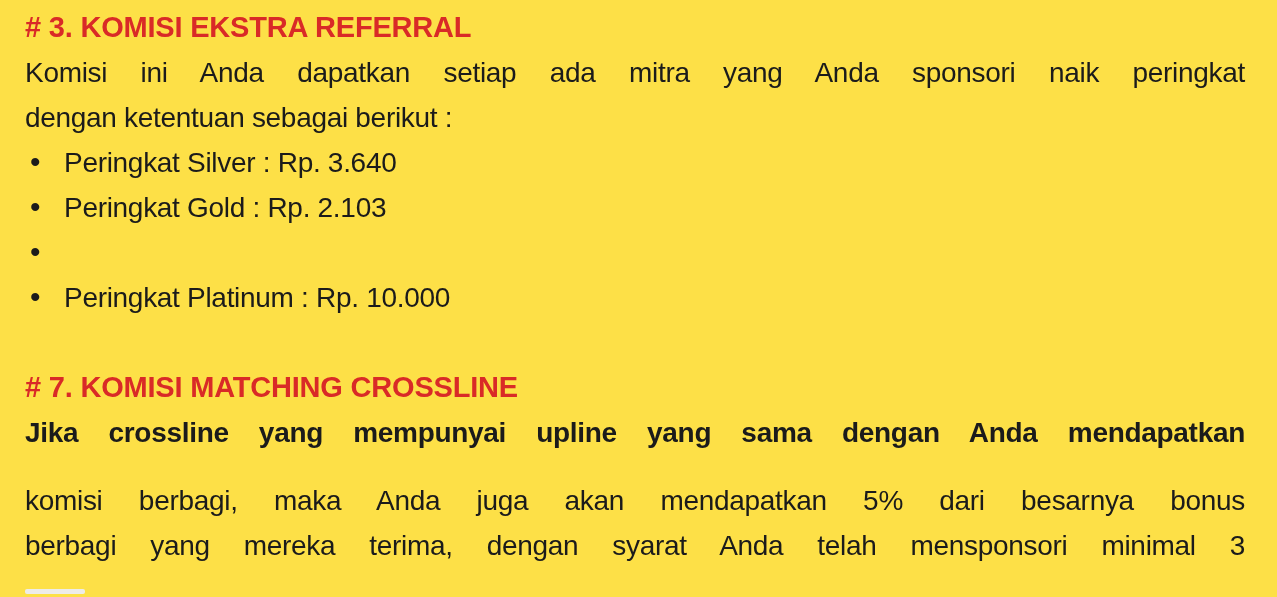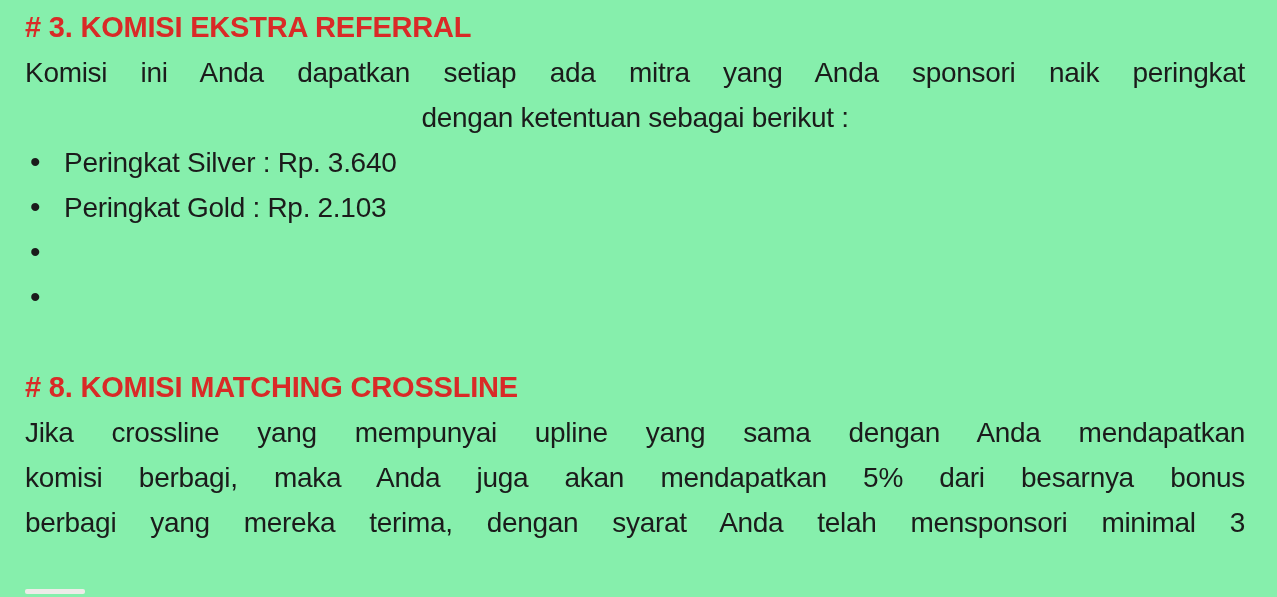--- a/index.html
+++ b/index.html
@@ -8,21 +8,21 @@
     background: #ffffff;
     width: 1277px;
     height: 597px;
     overflow: hidden;
     font-family: "Liberation Sans", sans-serif;
   }
   .page {
     position: relative;
     width: 1277px;
     height: 597px;
-    background: #86efac;
+    background: #fde047;
   }
   .content {
     position: absolute;
     left: 25px;
     top: 5px;
     width: 1220px;
   }
   .line {
     height: 45px;
     line-height: 45px;
@@ -70,41 +70,42 @@
 </style>
 </head>
 <body>
 
 <div class="page">
   <div class="content">
 
     <div class="line heading" style="color: rgb(217, 42, 39);"># 3. KOMISI EKSTRA REFERRAL</div>
 
     <div class="line justify" style="color: rgb(27, 27, 27);">Komisi ini Anda dapatkan setiap ada mitra yang Anda sponsori naik peringkat</div>
-    <div class="line" style="color: rgb(27, 27, 27); text-align: center;">dengan ketentuan sebagai berikut :</div>
+    <div class="line" style="color: rgb(27, 27, 27);">dengan ketentuan sebagai berikut :</div>
 
     <div class="line bullet-line" style="color: rgb(27, 27, 27);">
       <span class="dot">•</span>
       <span>Peringkat Silver : Rp. 3.640</span>
     </div>
     <div class="line bullet-line" style="color: rgb(27, 27, 27);">
       <span class="dot">•</span>
       <span>Peringkat Gold : Rp. 2.103</span>
     </div>
     <div class="line bullet-line" style="color: rgb(27, 27, 27);">
       <span class="dot">•</span>
     </div>
     <div class="line bullet-line" style="color: rgb(27, 27, 27);">
       <span class="dot">•</span>
+      <span>Peringkat Platinum : Rp. 10.000</span>
     </div>
 
     <div class="line spacer" style="color: rgb(27, 27, 27);"></div>
 
-    <div class="line heading" style="color: rgb(217, 42, 39);"># 8. KOMISI MATCHING CROSSLINE</div>
+    <div class="line heading" style="color: rgb(217, 42, 39);"># 7. KOMISI MATCHING CROSSLINE</div>
 
-    <div class="line justify" style="color: rgb(27, 27, 27);">Jika crossline yang mempunyai upline yang sama dengan Anda mendapatkan</div>
-    <div class="line justify" style="color: rgb(27, 27, 27);">komisi berbagi, maka Anda juga akan mendapatkan 5% dari besarnya bonus</div>
+    <div class="line justify" style="color: rgb(27, 27, 27); font-weight: bold;">Jika crossline yang mempunyai upline yang sama dengan Anda mendapatkan</div>
+    <div class="line justify" style="color: rgb(27, 27, 27); margin-top: 23px;">komisi berbagi, maka Anda juga akan mendapatkan 5% dari besarnya bonus</div>
     <div class="line justify" style="color: rgb(27, 27, 27);">berbagi yang mereka terima, dengan syarat Anda telah mensponsori minimal 3</div>
 
   </div>
 
   <div class="cutoff-artifact"></div>
 </div>
 
 </body></html>

